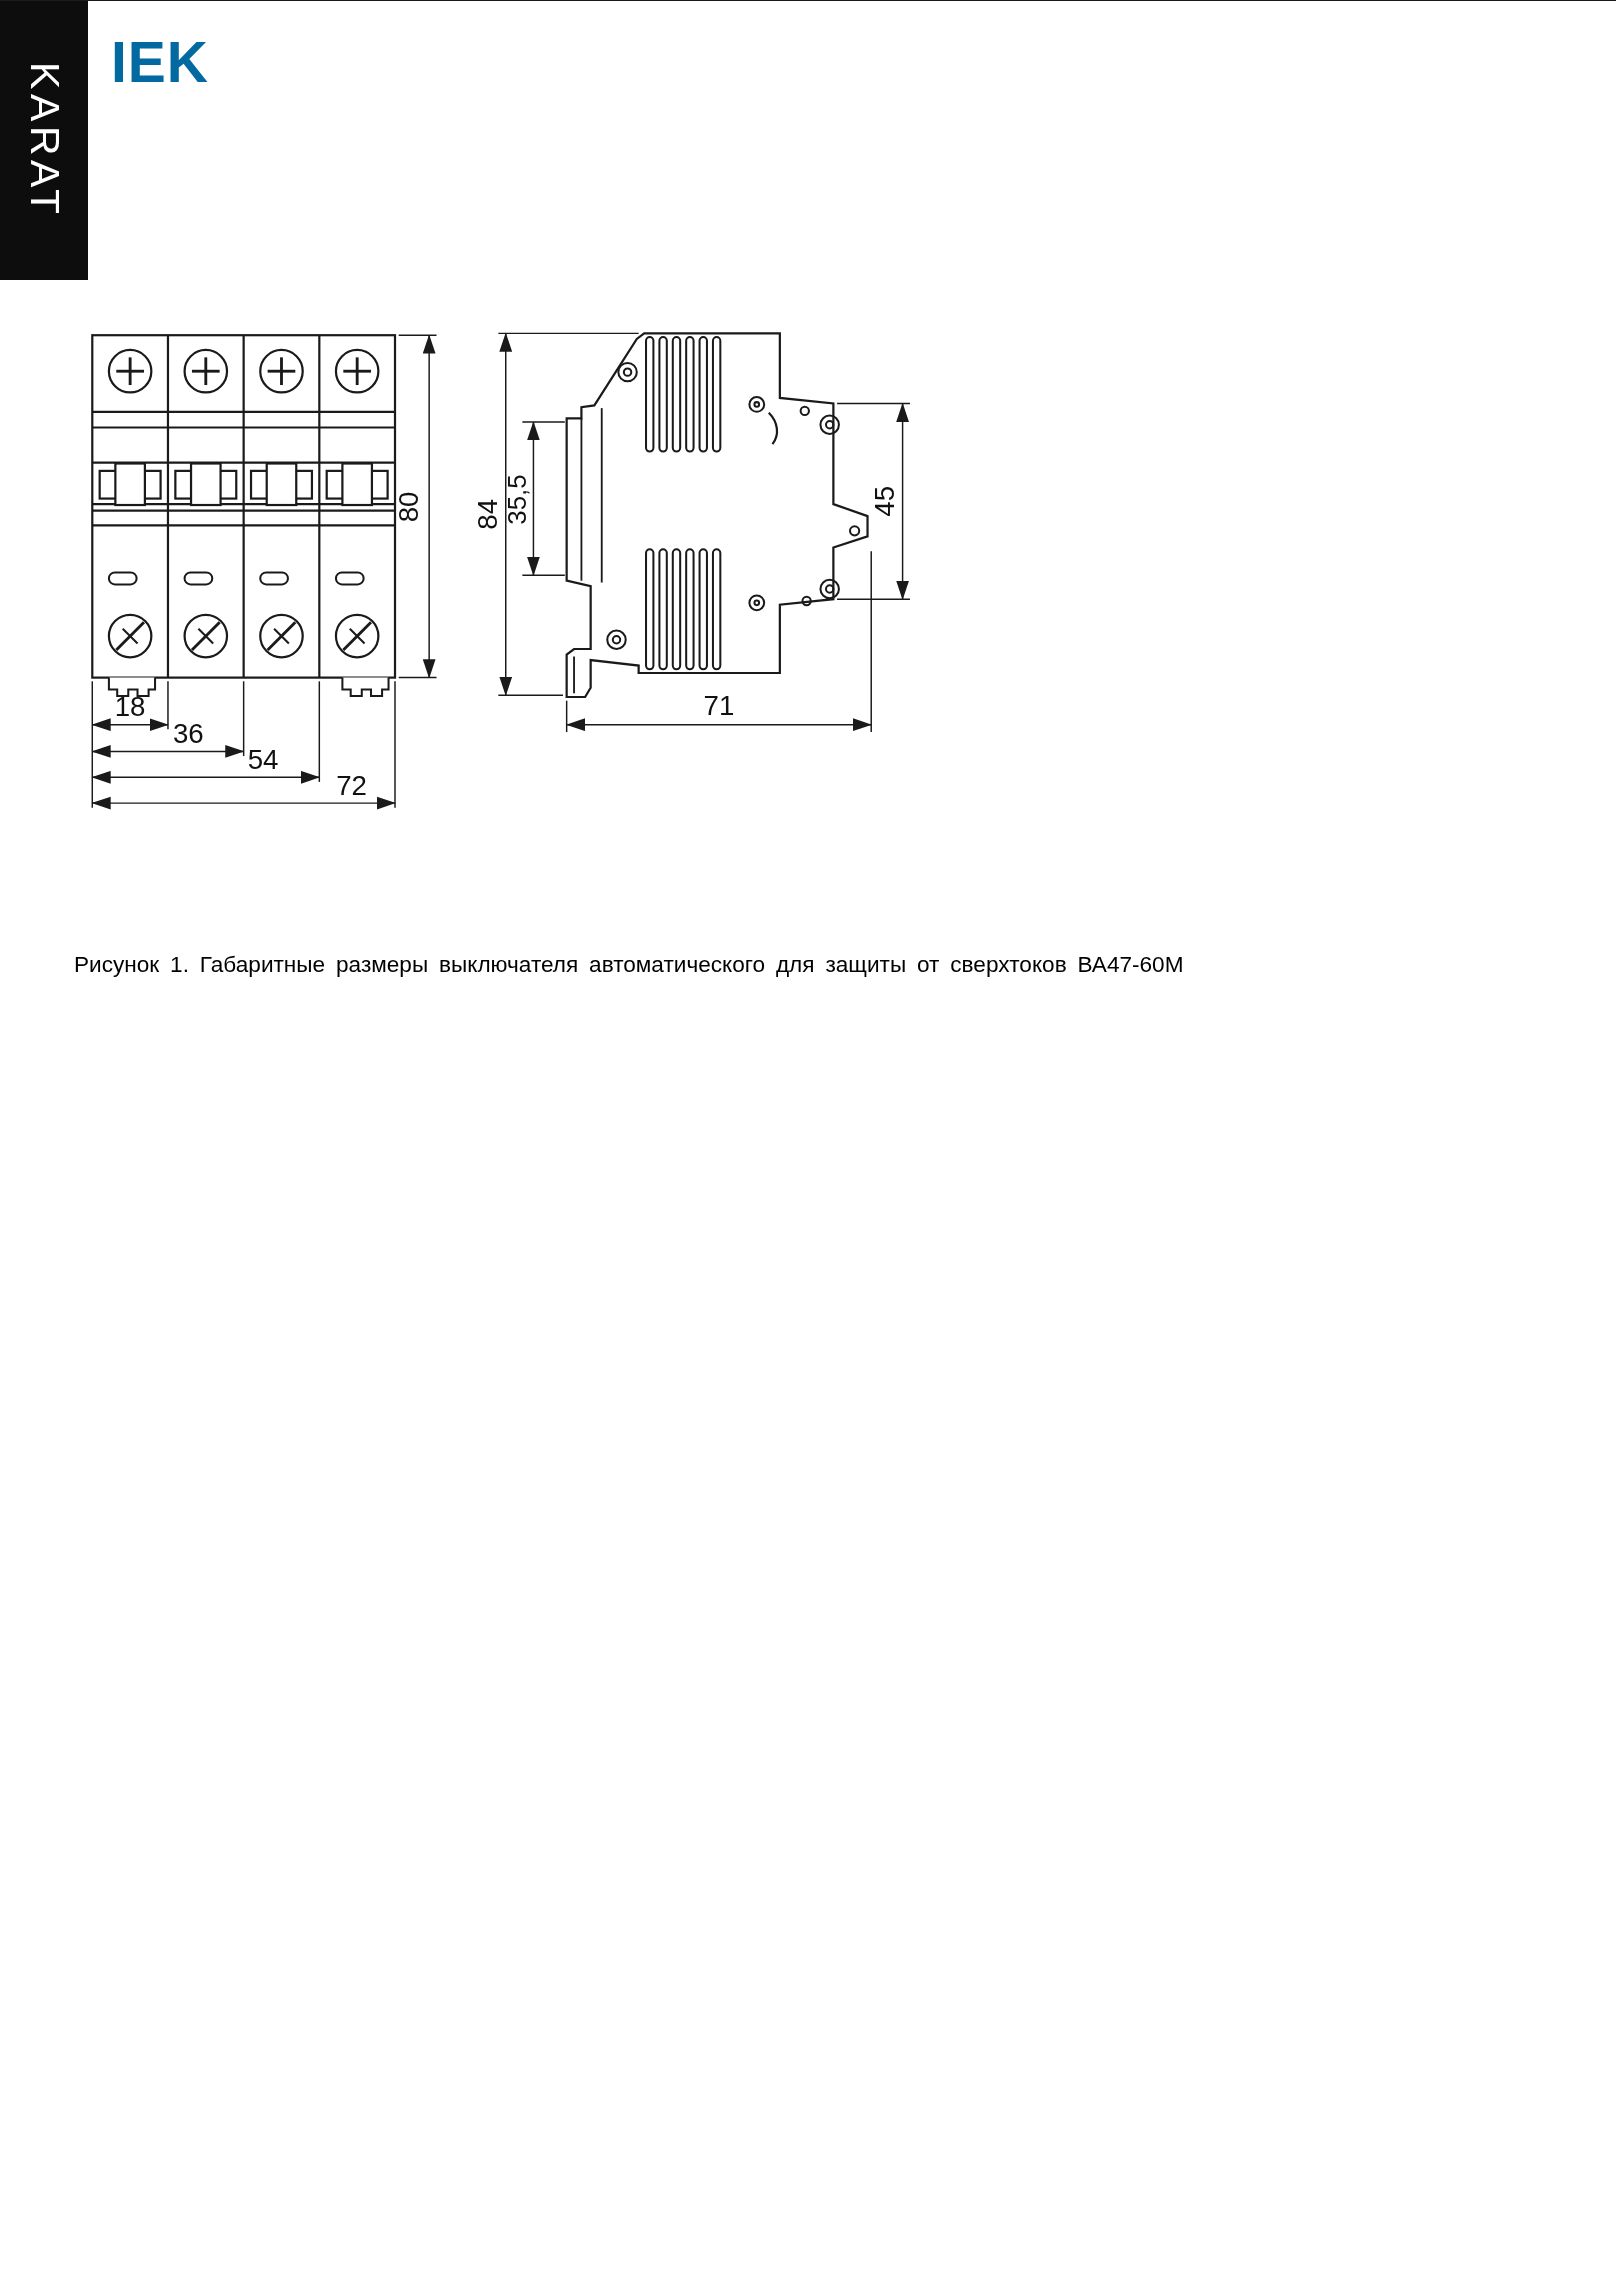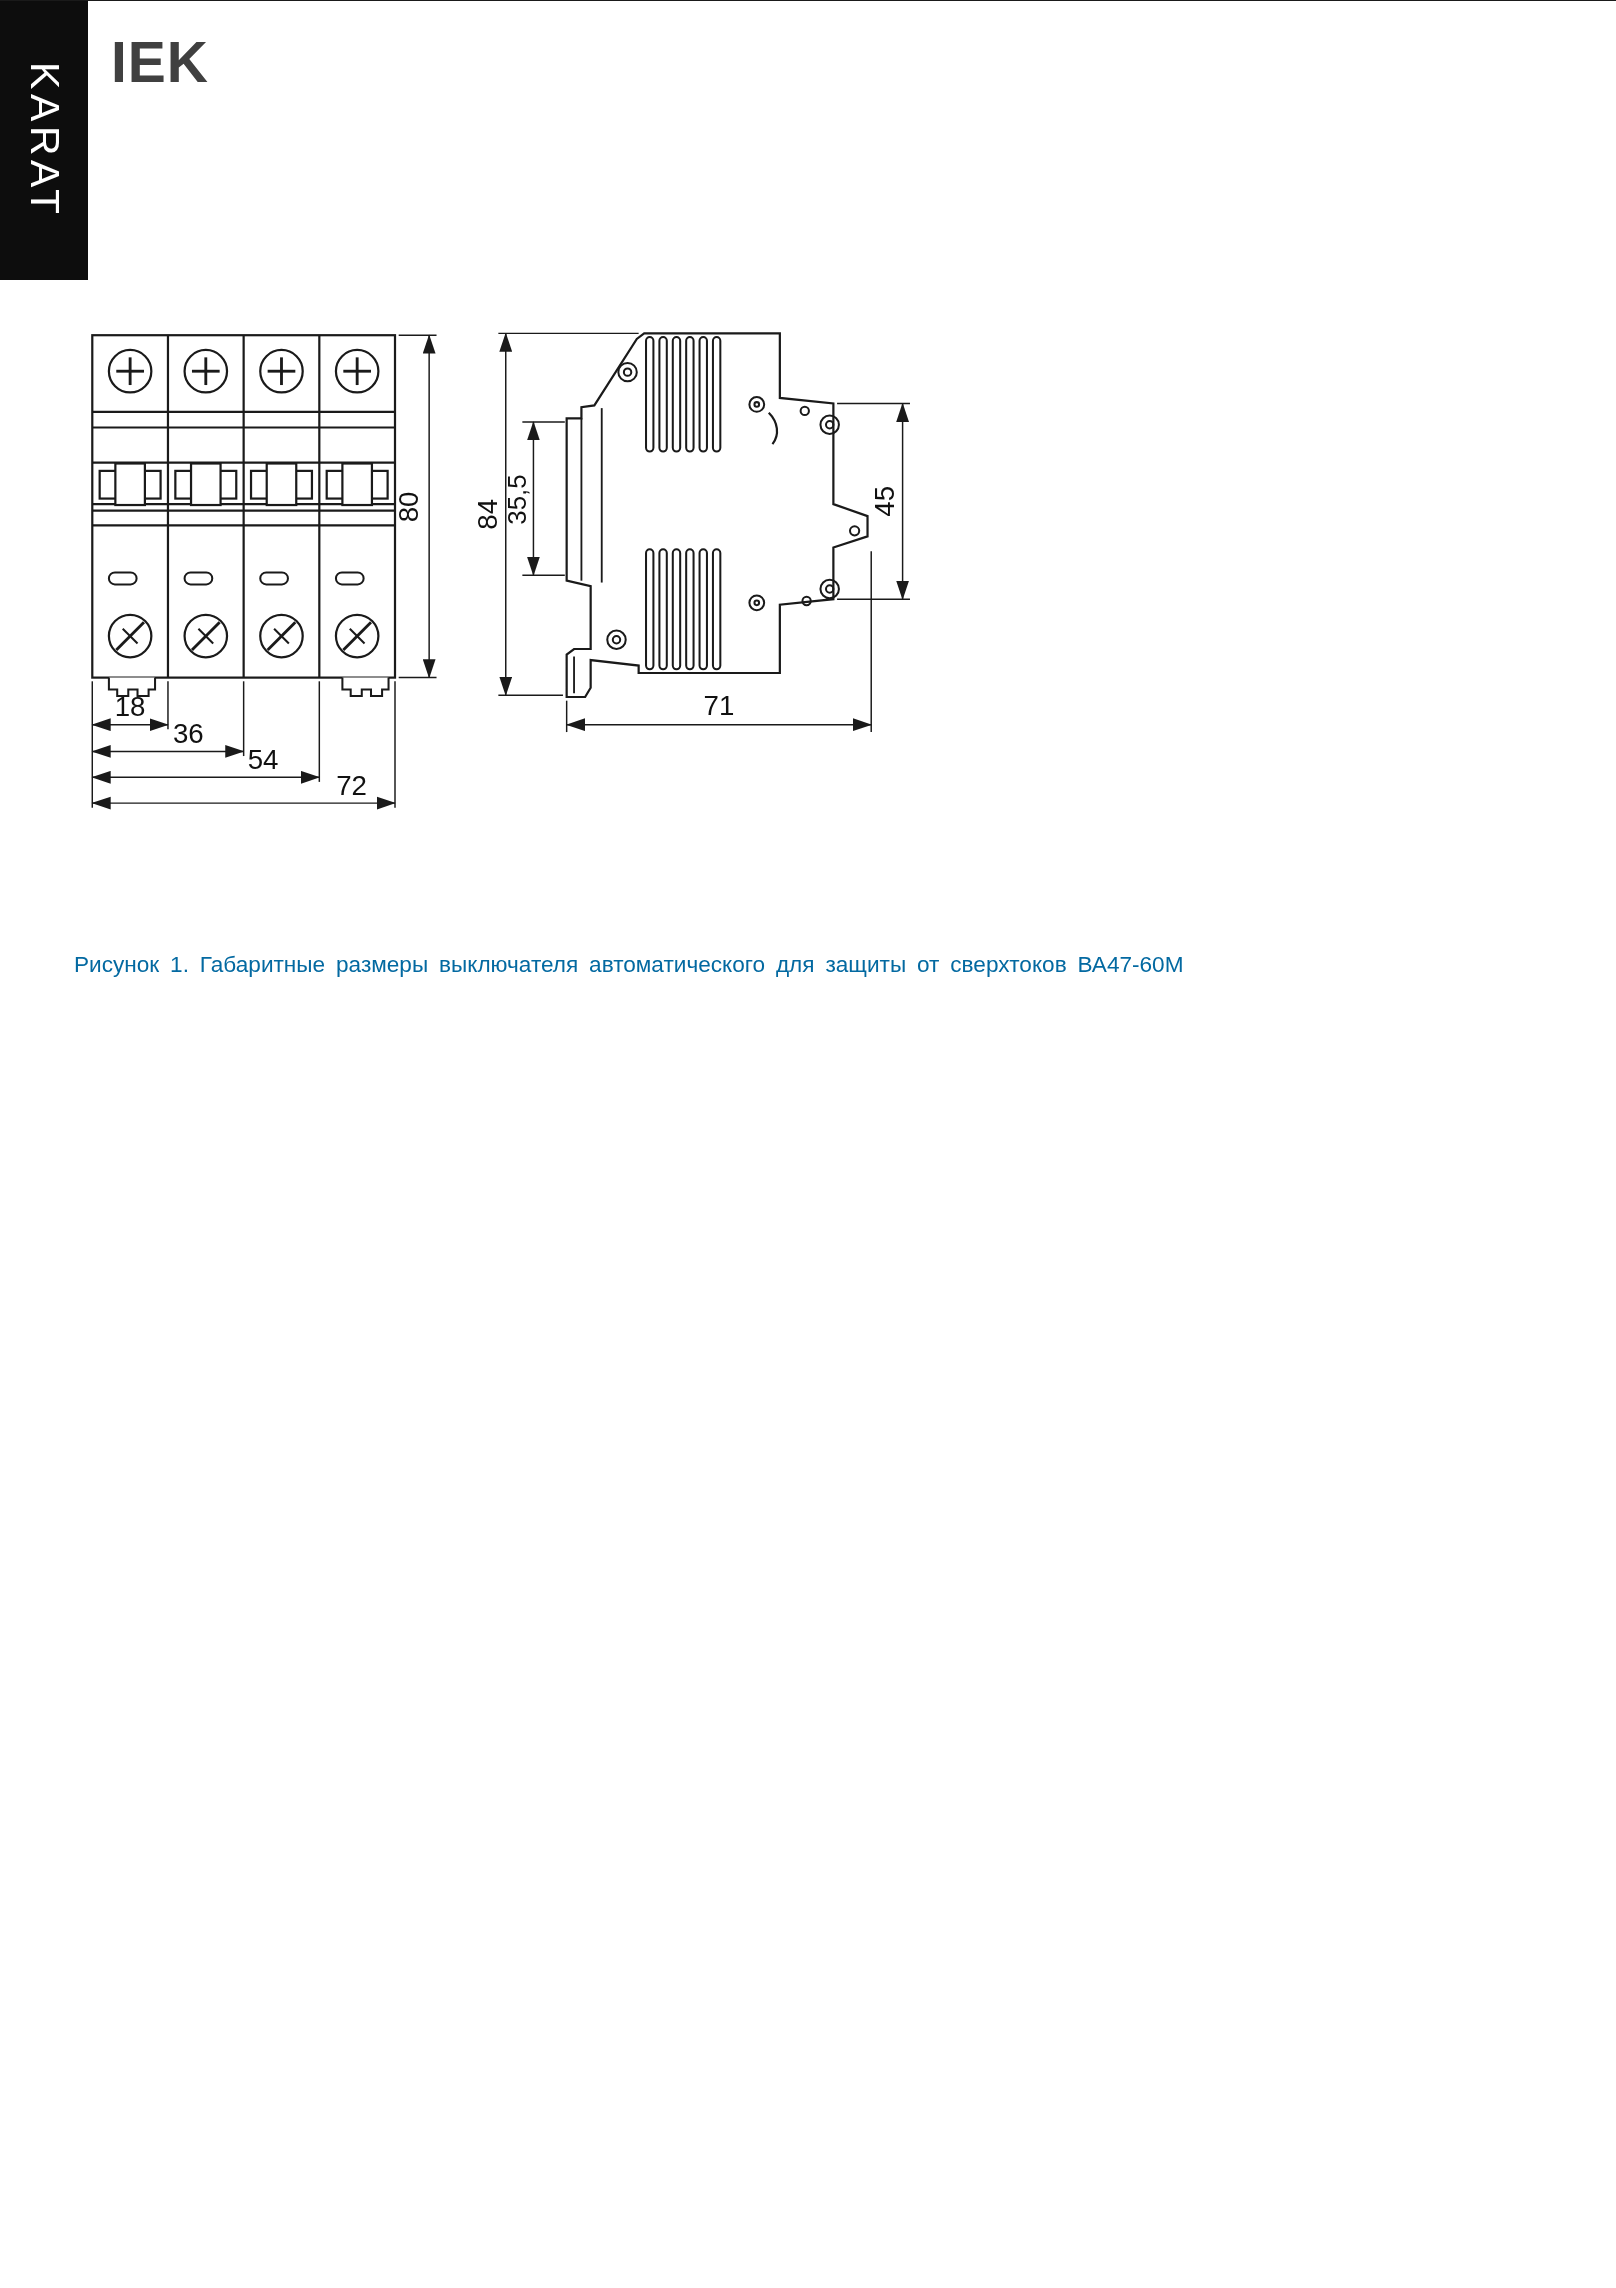--- a/index.html
+++ b/index.html
@@ -15,27 +15,27 @@
     position:absolute;left:0;top:0;width:88px;height:279px;
     background:#0d0d0d;
     display:flex;align-items:center;justify-content:center;
   }
   .brand-banner span{
     writing-mode:vertical-rl;
     color:#ffffff;font-size:41px;font-weight:400;letter-spacing:4.6px;
   }
   .iek-logo{
     position:absolute;left:111px;top:28px;
-    font-size:57px;font-weight:900;color:#404040;
+    font-size:57px;font-weight:900;color:#0369a1;
     letter-spacing:0.9px;
   }
   .drawing{position:absolute;left:0;top:0;}
   .caption{
     position:absolute;left:74px;top:951px;
-    font-size:22.6px;color:#0369a1;white-space:nowrap;word-spacing:4.6px;
+    font-size:22.6px;color:#000000;white-space:nowrap;word-spacing:4.6px;
   }
   svg text{
     font-family:"Liberation Sans",sans-serif;
     font-size:30px;fill:#111;stroke:none;
   }
   svg text.small{font-size:28px;}
 </style>
 </head>
 <body>
 

